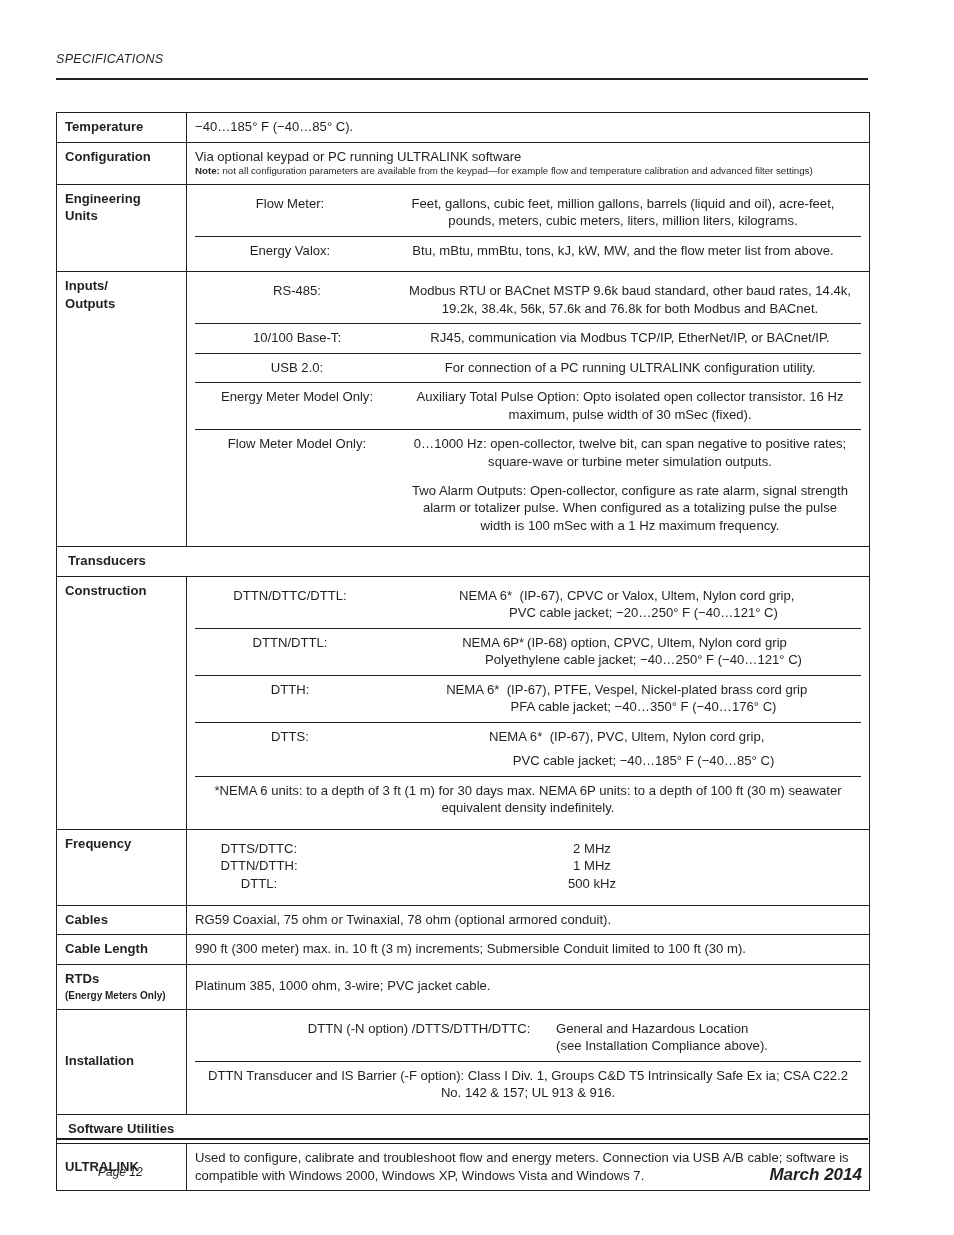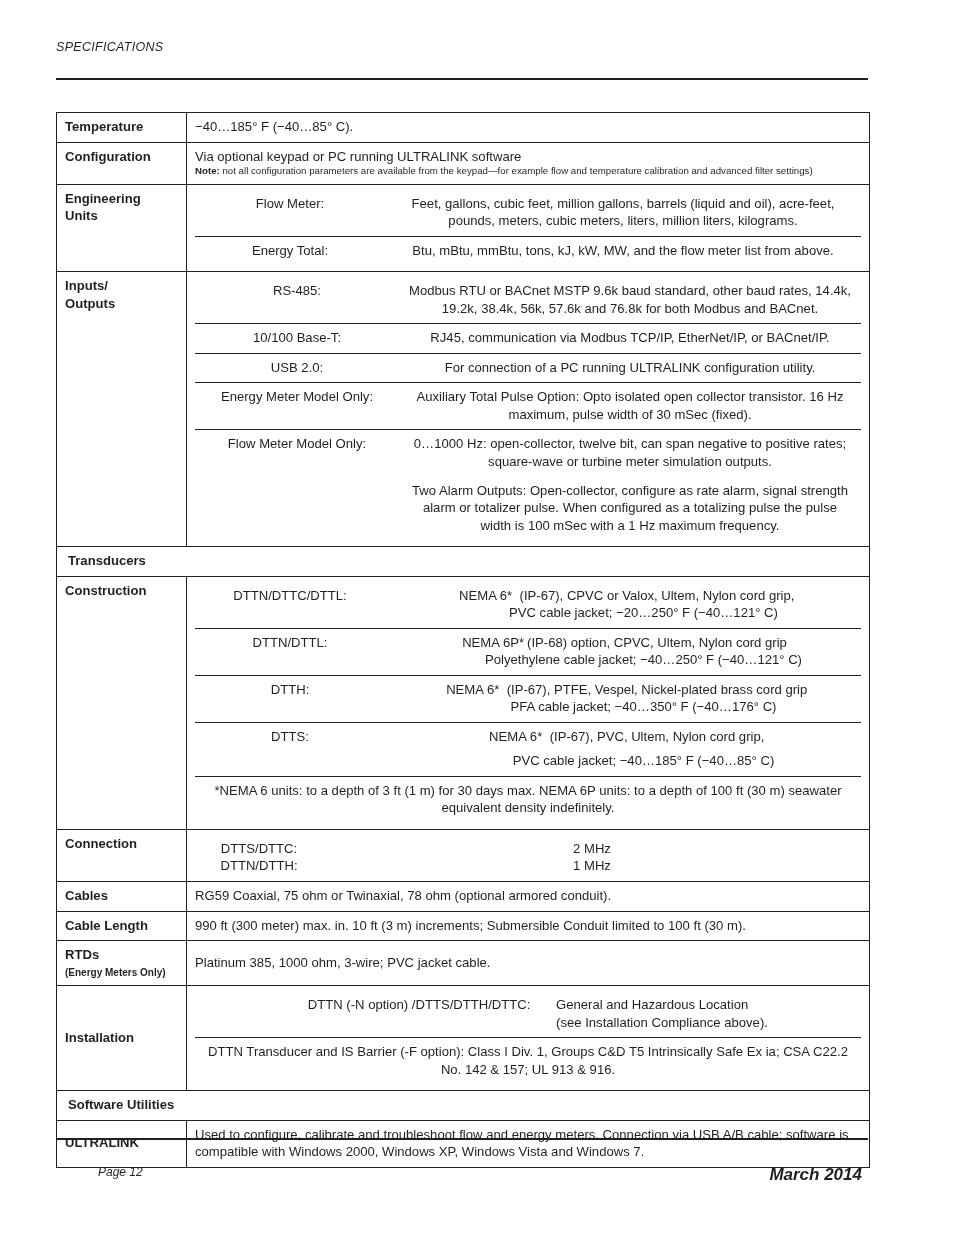--- a/index.html
+++ b/index.html
@@ -17,21 +17,21 @@
   .page {
     position: relative;
     width: 954px;
     height: 1235px;
     box-sizing: border-box;
     padding: 0;
   }
   .header-label {
     position: absolute;
     left: 56px;
-    top: 40px;
+    top: 52px;
     font-style: italic;
     font-size: 12.5px;
     letter-spacing: 0.3px;
     color: #231f20;
   }
   .rule-top {
     position: absolute;
     left: 56px;
     top: 78px;
     width: 812px;
@@ -155,21 +155,21 @@
       <tr>
         <td class="label">Engineering<br>Units</td>
         <td class="nopad">
           <table class="inner">
             <tbody>
                   <tr>
               <td class="k">Flow Meter:</td>
               <td>Feet, gallons, cubic feet, million gallons, barrels (liquid and oil), acre-feet, pounds, meters, cubic meters, liters, million liters, kilograms.</td>
             </tr>
             <tr>
-              <td class="k">Energy Total:</td>
+              <td class="k">Energy Valox:</td>
               <td>Btu, mBtu, mmBtu, tons, kJ, kW, MW, and the flow meter list from above.</td>
             </tr>
           </tbody>
               </table>
         </td>
       </tr>
 
       <tr>
         <td class="label">Inputs/<br>Outputs</td>
         <td class="nopad">
@@ -244,31 +244,35 @@
             </tr>
             <tr>
               <td class="small-note" colspan="2">*NEMA 6 units: to a depth of 3 ft (1 m) for 30 days max. NEMA 6P units: to a depth of 100 ft (30 m) seawater equivalent density indefinitely.</td>
             </tr>
           </tbody>
               </table>
         </td>
       </tr>
 
       <tr>
-        <td class="label">Connection</td>
+        <td class="label">Frequency</td>
         <td class="nopad">
           <table class="inner">
             <tbody>
                   <tr>
               <td class="k3" style="border-bottom:0; padding-bottom:0;">DTTS/DTTC:</td>
               <td style="border-bottom:0; padding-bottom:0;">2 MHz</td>
             </tr>
             <tr>
               <td class="k3" style="border-bottom:0; padding-top:0; padding-bottom:0;">DTTN/DTTH:</td>
               <td style="border-bottom:0; padding-top:0; padding-bottom:0;">1 MHz</td>
+            </tr>
+            <tr>
+              <td class="k3" style="padding-top:0;">DTTL:</td>
+              <td style="padding-top:0;">500 kHz</td>
             </tr>
           </tbody>
               </table>
         </td>
       </tr>
 
       <tr>
         <td class="label">Cables</td>
         <td>RG59 Coaxial, 75 ohm or Twinaxial, 78 ohm (optional armored conduit).</td>
       </tr>

